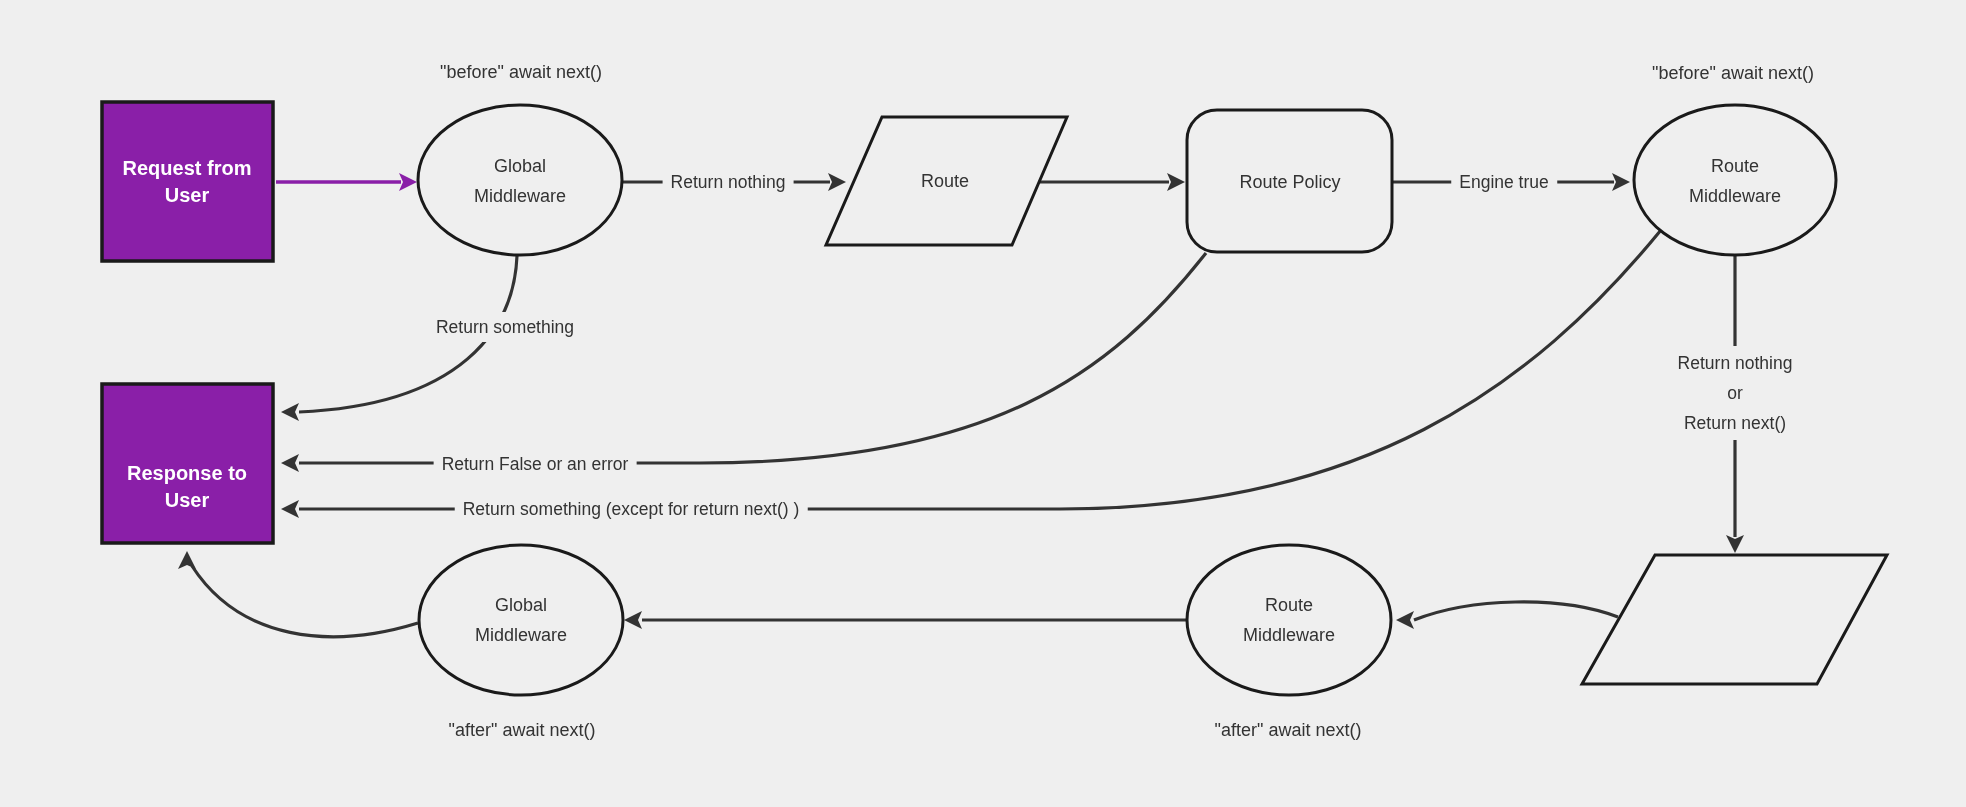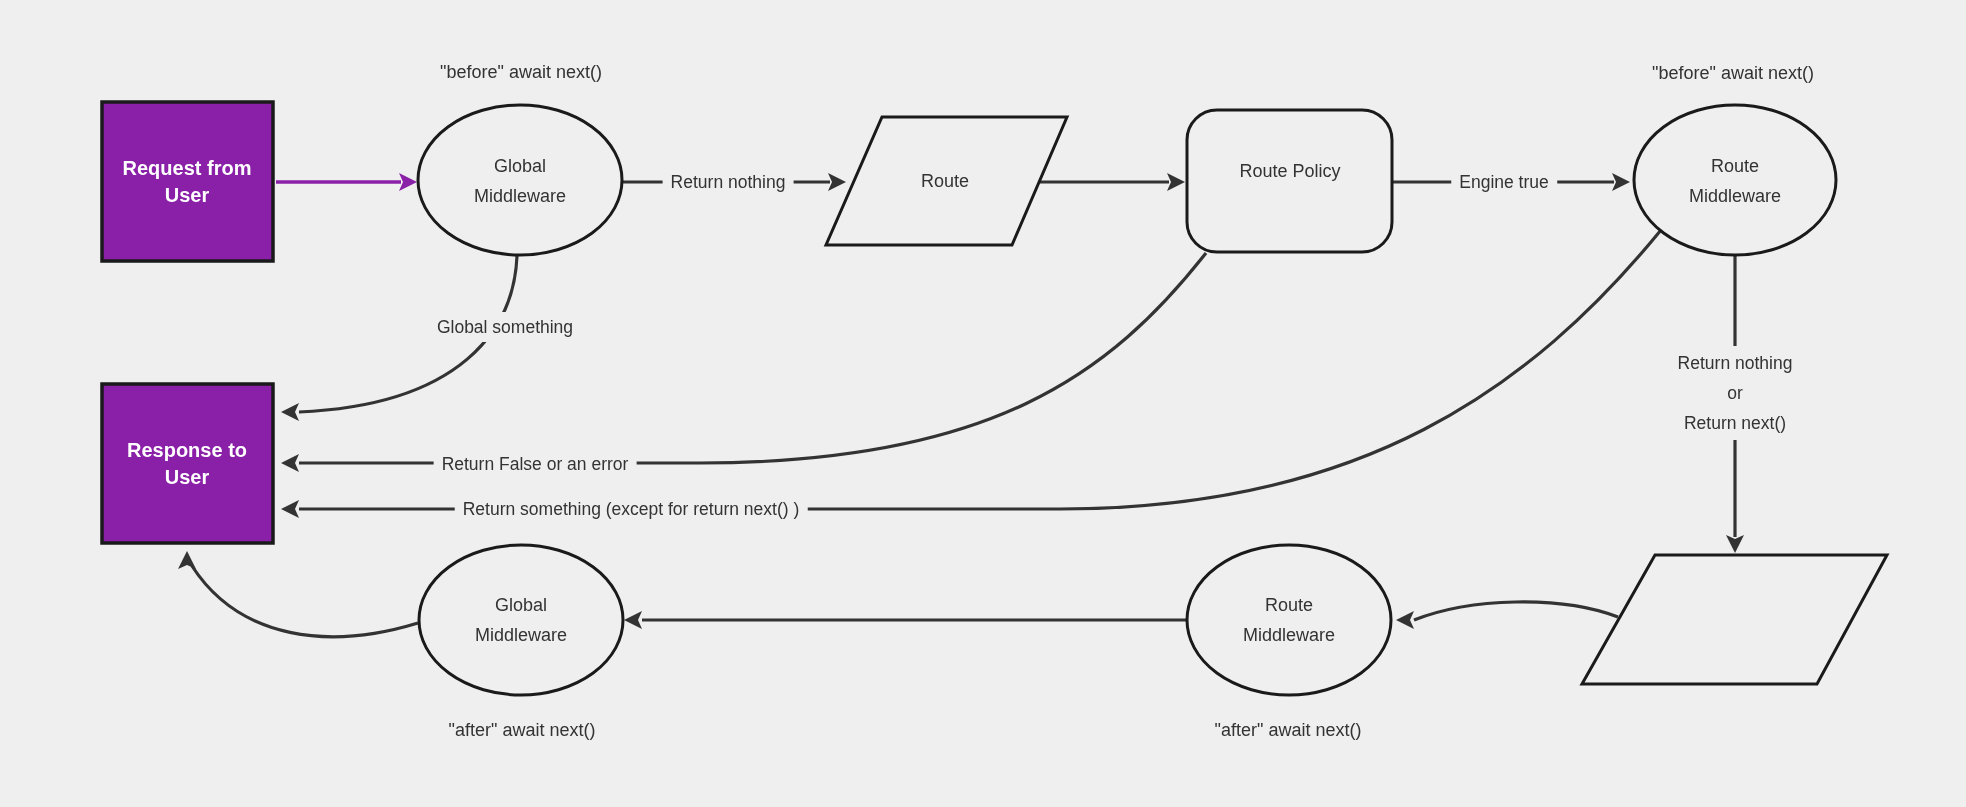--- a/index.html
+++ b/index.html
@@ -110,37 +110,37 @@
     <ellipse class="shape" cx="1289" cy="620" rx="102" ry="75"></ellipse>
     <ellipse class="shape" cx="521" cy="620" rx="102" ry="75"></ellipse>
     <rect class="shape-purple" x="102" y="384" width="171" height="159"></rect>
   </svg>
 
   <div class="lbl lbl-purple" style="left:187px;top:182px;">Request from
 User</div>
   <div class="lbl lbl-node" style="left:520px;top:181px;">Global
 Middleware</div>
   <div class="lbl lbl-node" style="left:945px;top:181px;">Route</div>
-  <div class="lbl lbl-node" style="left:1290px;top:171px;">Route Policy</div>
+  <div class="lbl lbl-node" style="left:1290px;top:182px;">Route Policy</div>
   <div class="lbl lbl-node" style="left:1735px;top:181px;">Route
 Middleware</div>
   <div class="lbl lbl-node" style="left:1289px;top:620px;">Route
 Middleware</div>
   <div class="lbl lbl-node" style="left:521px;top:620px;">Global
 Middleware</div>
-  <div class="lbl lbl-purple" style="left:187px;top:464px;text-align:center;">Response to
+  <div class="lbl lbl-purple" style="left:187px;top:487px;text-align:center;">Response to
 User</div>
 
   <div class="lbl lbl-annotation" style="left:521px;top:72px;">"before" await next()</div>
   <div class="lbl lbl-annotation" style="left:1733px;top:73px;">"before" await next()</div>
   <div class="lbl lbl-annotation" style="left:1288px;top:730px;">"after" await next()</div>
   <div class="lbl lbl-annotation" style="left:522px;top:730px;">"after" await next()</div>
 
   <div class="lbl lbl-edge" style="left:728px;top:182px;">Return nothing</div>
   <div class="lbl lbl-edge" style="left:1504px;top:182px;">Engine true</div>
   <div class="lbl lbl-edge-multi" style="left:1735px;top:393px;text-align:center;">Return nothing
 or
 Return next()</div>
-  <div class="lbl lbl-edge" style="left:505px;top:327px;">Global something</div>
+  <div class="lbl lbl-edge" style="left:505px;top:327px;">Return something</div>
   <div class="lbl lbl-edge" style="left:535px;top:464px;">Return False or an error</div>
   <div class="lbl lbl-edge" style="left:631px;top:509px;">Return something (except for return next() )</div>
 
 </div>
 
 </body></html>

